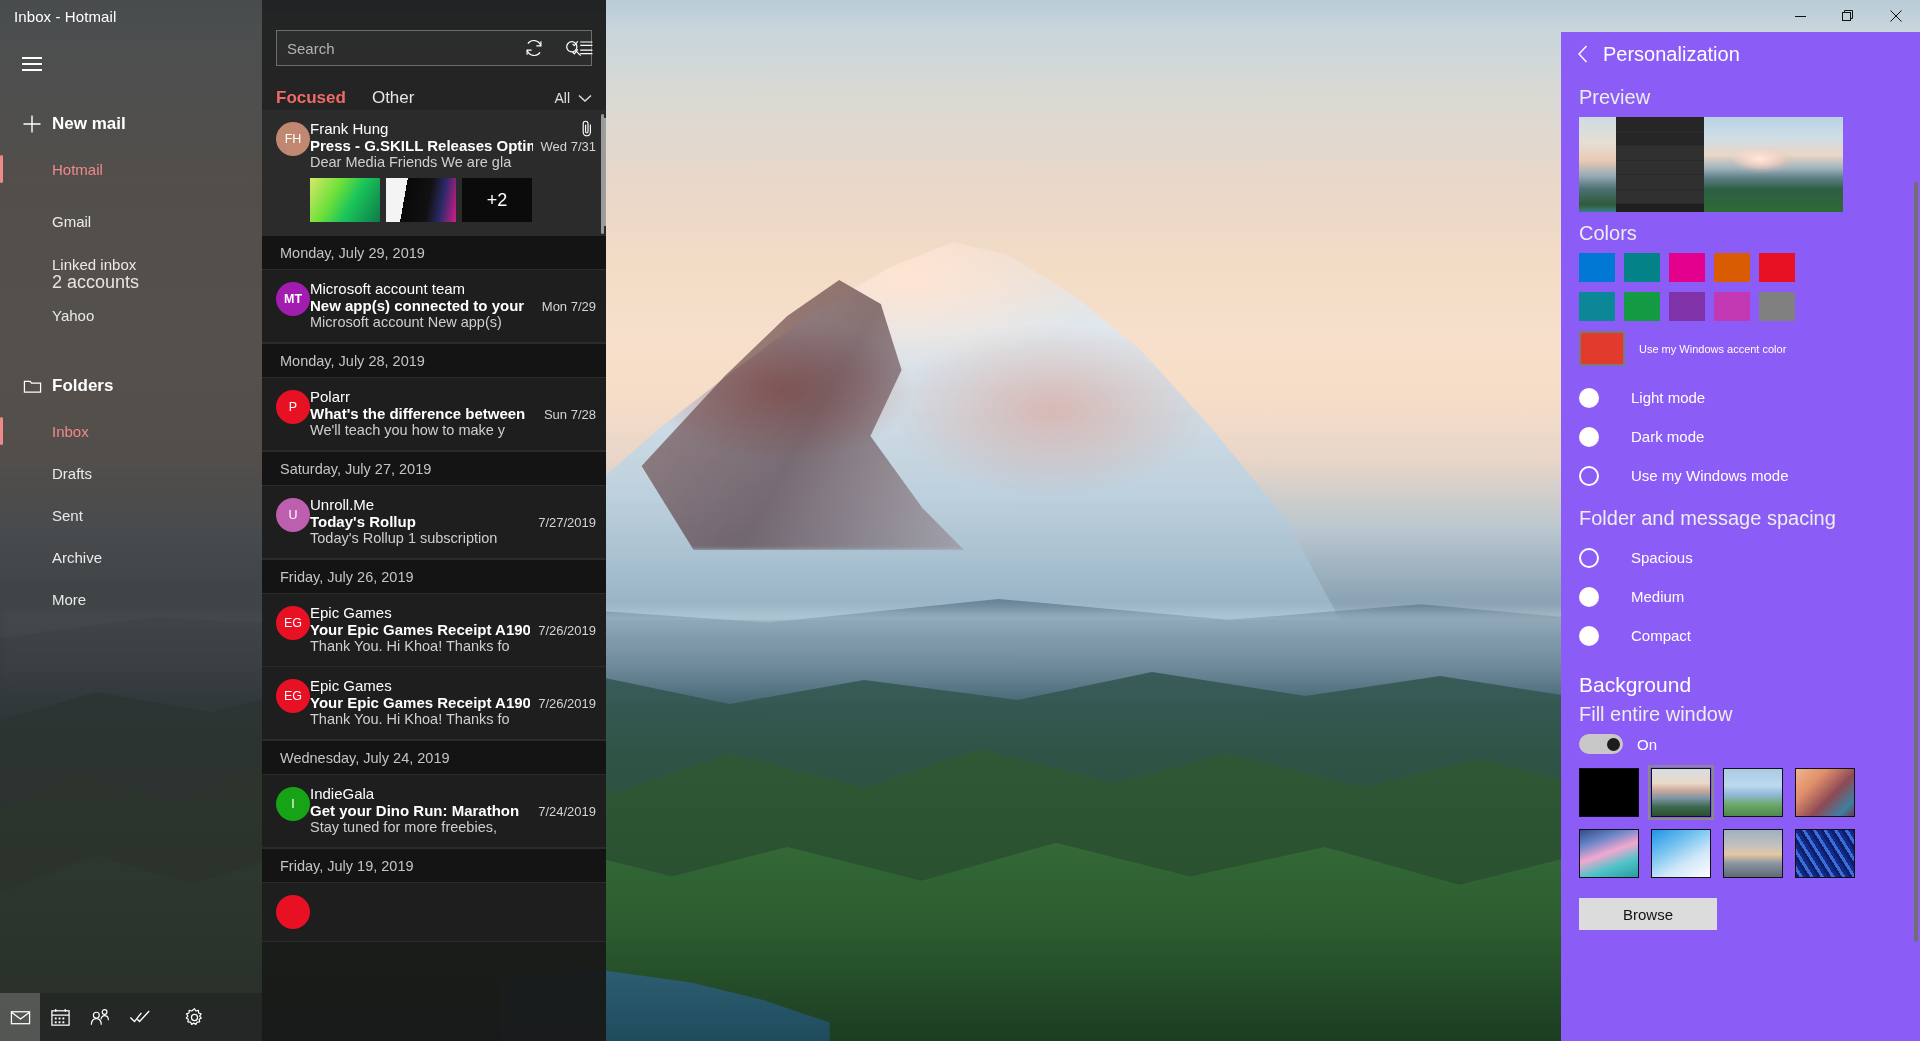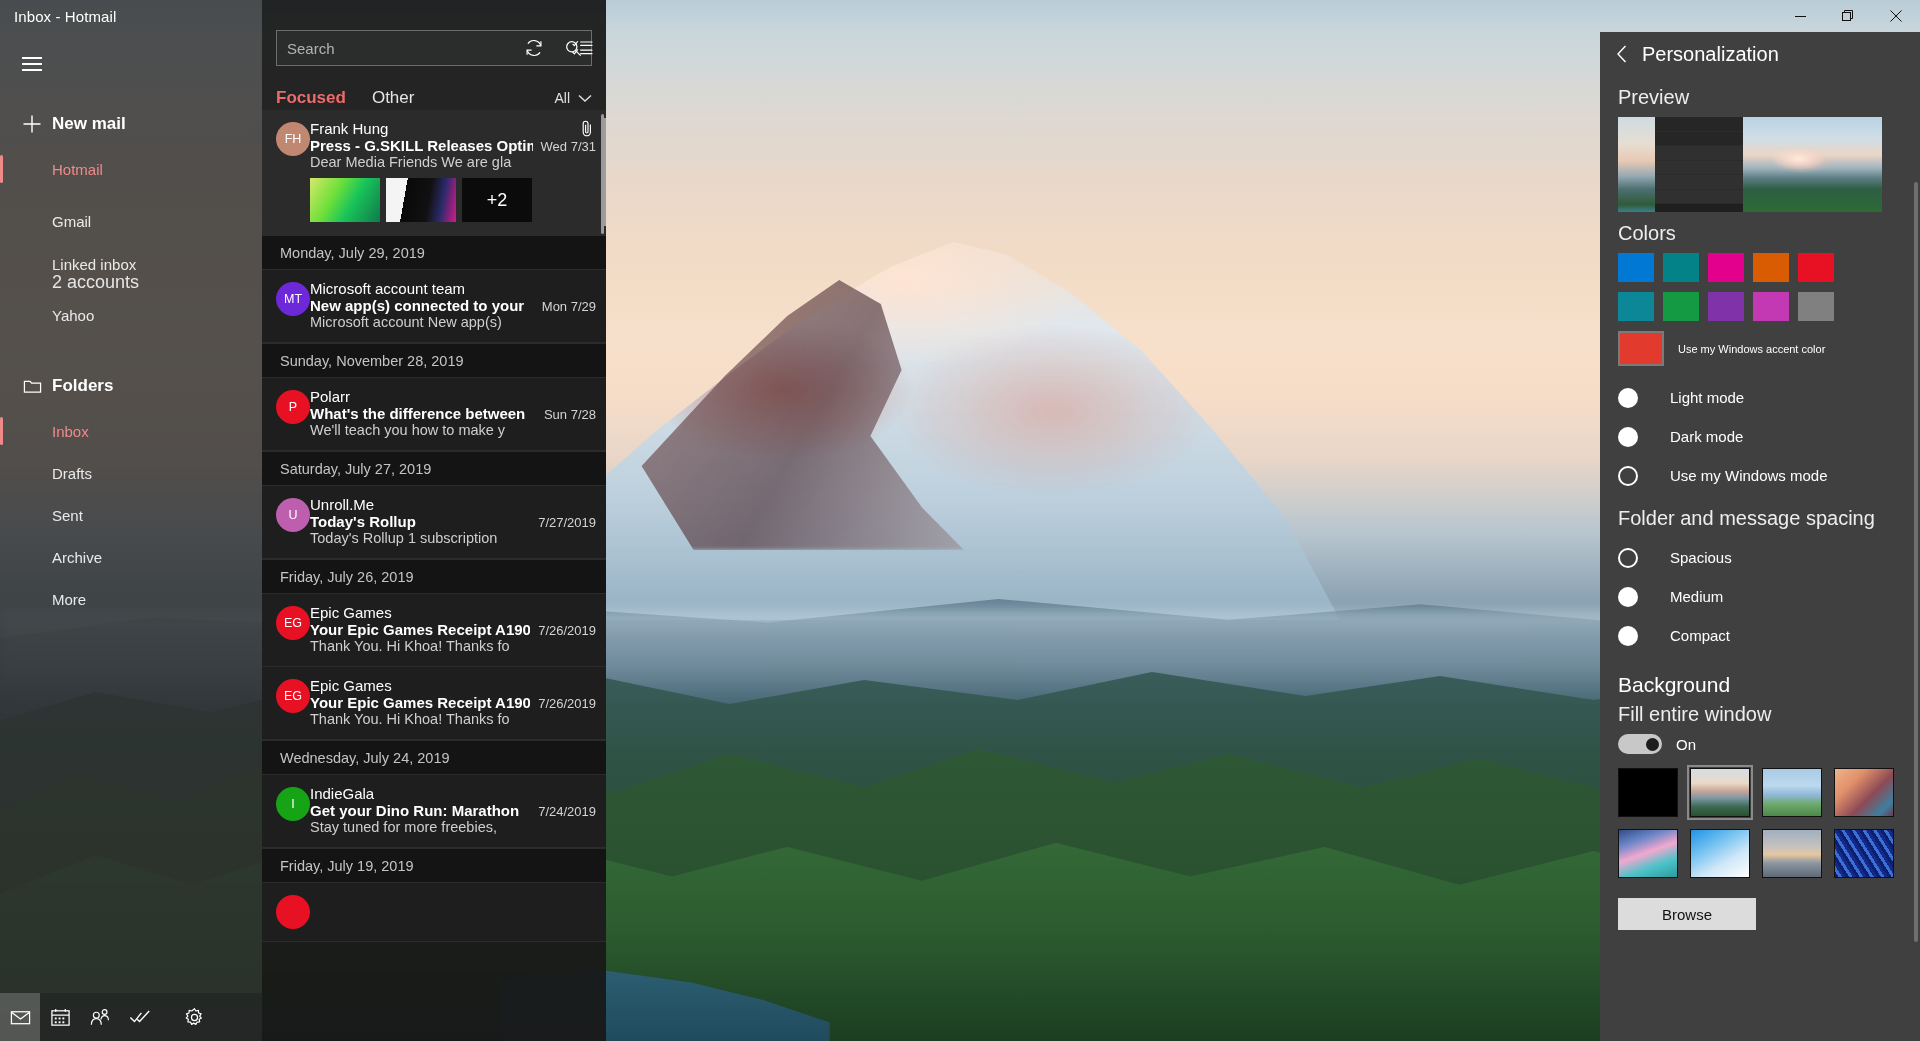--- a/index.html
+++ b/index.html
@@ -217,22 +217,22 @@
     background: #0b0b0b; display: flex; align-items: center; justify-content: center;
     color: #fff; font-size: 18px;
   }
   .list-sb {
     position: absolute; right: 2px; top: 4px; width: 3px; height: 120px;
     background: #9a9a9a; border-radius: 2px;
   }
 
   
   .pers {
-    position: absolute; right: 0; top: 32px; width: 320px; height: 1009px;
-    background: #404040; z-index: 30; color: #fff; overflow: hidden;
+    position: absolute; right: 0; top: 32px; width: 359px; height: 1009px;
+    background: #8b5cf6; z-index: 30; color: #fff; overflow: hidden;
   }
   .pers-head { display: flex; align-items: center; height: 44px; padding-left: 6px; }
   .back-btn {
     width: 32px; height: 32px; display: flex; align-items: center; justify-content: center; cursor: default;
   }
   .pers-title { font-size: 20px; margin-left: 4px; }
   .pers-body { padding: 0 18px 0 18px; position: relative; }
   .sec-lbl { font-size: 20px; color: #ededed; margin: 10px 0 8px 0; }
   .sec-hdr { font-size: 21px; color: #fff; margin: 18px 0 6px 0; }
 
@@ -515,34 +515,34 @@
         </div>
         <span class="clip">
           <svg width="14" height="17" viewBox="0 0 14 17">
             <path d="M10.4 4.4 V12.2 A3.6 3.6 0 0 1 3.2 12.2 V3.6 A2.4 2.4 0 0 1 8 3.6 V11.8 A1.2 1.2 0 0 1 5.6 11.8 V4.8" fill="none" stroke="#fff" stroke-width="1.15"></path>
           </svg>
         </span>
       </div>
 
       <div class="daygroup">Monday, July 29, 2019</div>
       <div class="msg">
-        <div class="avatar" style="background:#6d28d9;">
+        <div class="avatar" style="background:#a21caf;font-weight:bold;">
           <span>MT</span>
         </div>
         <div class="msg-body">
           <div class="msg-from">Microsoft account team</div>
           <div class="msg-line">
             <span class="msg-subj">New app(s) connected to your</span>
             <span class="msg-date">Mon 7/29</span>
           </div>
           <div class="msg-prev">Microsoft account New app(s)</div>
         </div>
       </div>
 
-      <div class="daygroup">Sunday, November 28, 2019</div>
+      <div class="daygroup">Monday, July 28, 2019</div>
       <div class="msg">
         <div class="avatar" style="background:#e81123;">
           <span>P</span>
         </div>
         <div class="msg-body">
           <div class="msg-from">Polarr</div>
           <div class="msg-line">
             <span class="msg-subj">What's the difference between</span>
             <span class="msg-date">Sun 7/28</span>
           </div>

